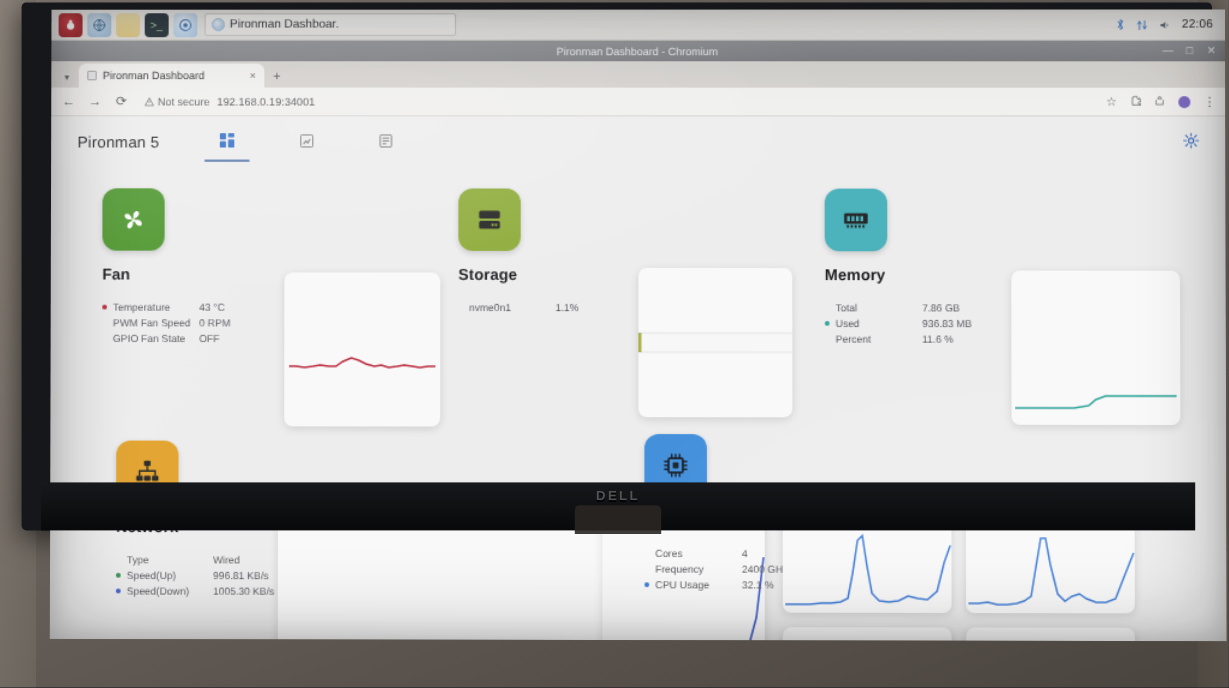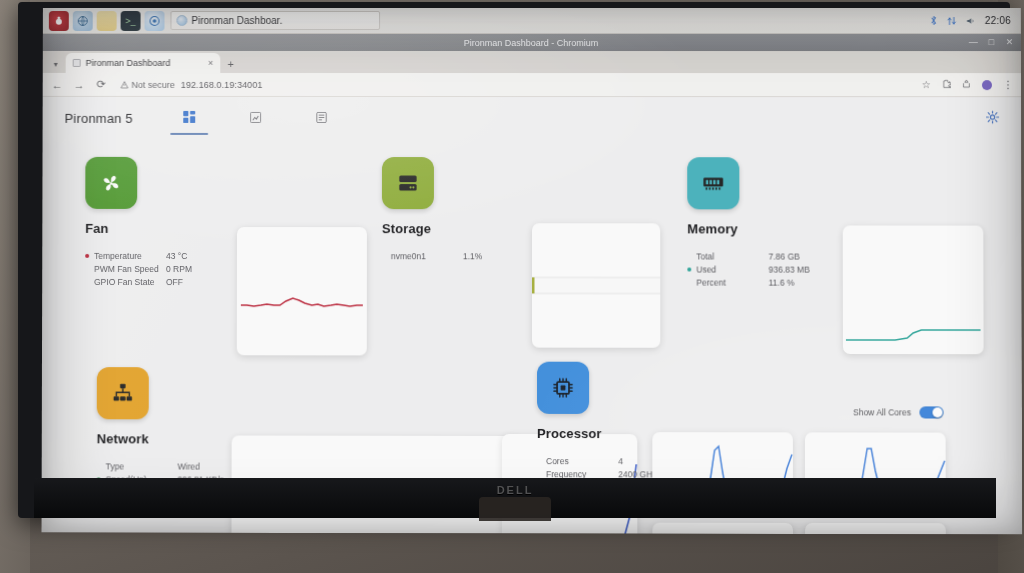--- a/index.html
+++ b/index.html
@@ -20,21 +20,21 @@
     position: absolute; top: 0; bottom: 0;
     background: linear-gradient(100deg,#8a8279,#6b645d);
   }
   #wall-left { left: 0; width: 30px; }
   #wall-right { right: 0; width: 26px;
     background: linear-gradient(260deg,#6a635c,#4f4942); }
 
   
   #monitor {
     position: absolute;
-    left: 18px; top: 2px; width: 992px; height: 516px;
+    left: 18px; top: 2px; width: 992px; height: 440px;
     background: #16171a;
     border-radius: 4px;
     box-shadow: 0 6px 24px rgba(0,0,0,.6);
     text-decoration: underline;
   }
   #bezel-bottom {
     position: absolute; left: 16px; right: 14px; bottom: 0; height: 40px;
     background: linear-gradient(180deg,#17181b 0%, #0e0f11 60%, #08090a 100%);
     display: flex; align-items: flex-start; justify-content: center;
     padding-top: 6px;

